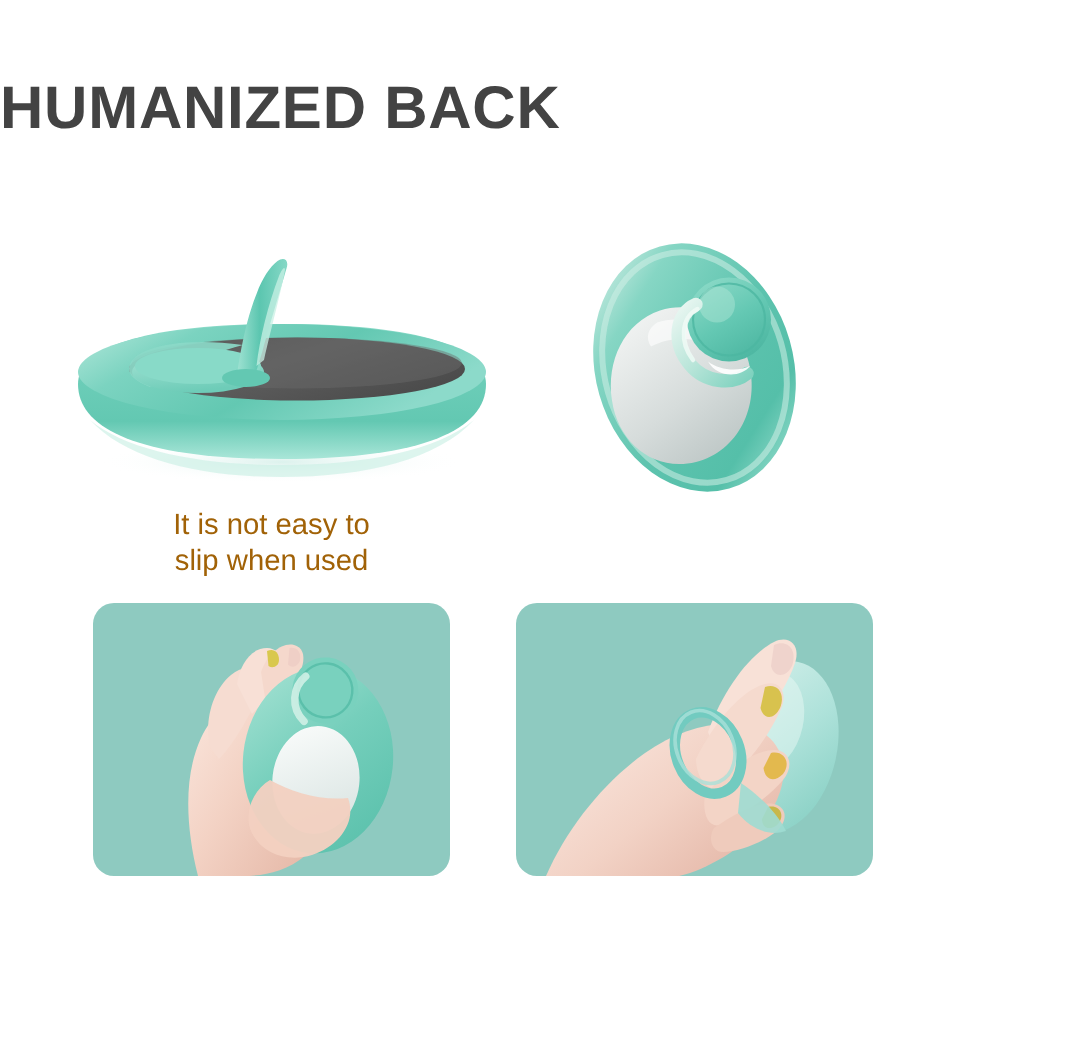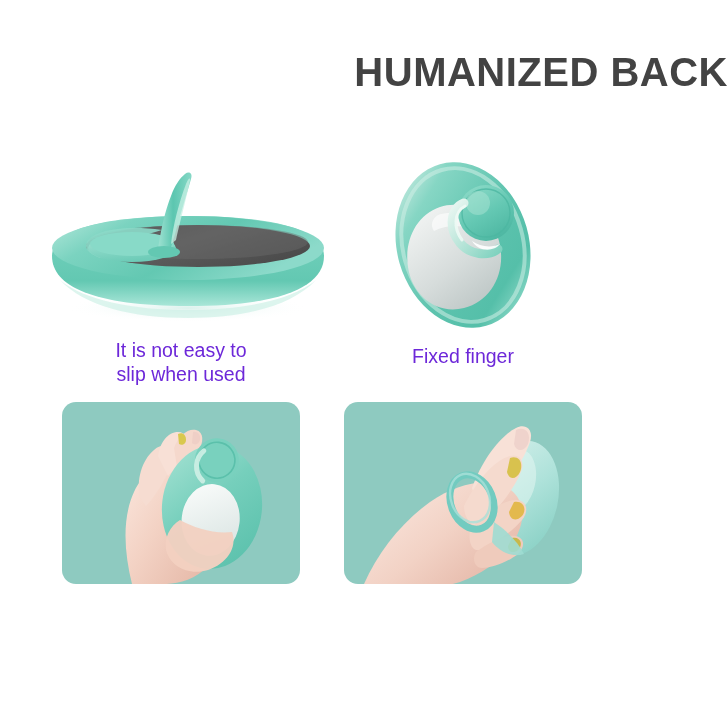--- a/index.html
+++ b/index.html
@@ -20,21 +20,21 @@
     height: 709px;
     background: #ffffff;
   }
 
   
   .title-block {
     position: absolute;
     left: 0;
     top: 52px;
     width: 728px;
-    text-align: right;
+    text-align: left;
   }
   .title-line {
     display: block;
     font-family: "Liberation Sans", sans-serif;
     font-weight: bold;
     font-size: 40px;
     line-height: 40px;
     letter-spacing: 0.5px;
     color: #434343;
     white-space: nowrap;
@@ -47,21 +47,21 @@
   }
   #render-left  { left: 40px;  top: 160px; width: 300px; height: 165px; }
   #render-right { left: 368px; top: 145px; width: 190px; height: 195px; }
 
   
   .caption {
     position: absolute;
     font-family: "Liberation Sans", sans-serif;
     font-size: 19.5px;
     line-height: 24px;
-    color: #6d28d9;
+    color: #a16207;
     text-align: center;
     white-space: pre-line;
   }
   #caption-left  { left: 62px;  top: 338px; width: 238px; }
   #caption-right { left: 344px; top: 344px; width: 238px; }
 
   
   .photo-panel {
     position: absolute;
     width: 238px;
@@ -197,21 +197,20 @@
                C82 64 80 84 92 98
                C102 110 120 112 130 104" fill="none" stroke="url(#rloop)" stroke-width="9" stroke-linecap="round"></path>
       <path d="M97 61 C86 67 85 83 94 95" fill="none" stroke="#F0FAF6" stroke-width="3" stroke-linecap="round" opacity="0.85"></path>
 
       <path d="M104 96 C112 102 124 103 132 99 C126 107 110 107 104 96 Z" fill="#FFFFFF" opacity="0.9"></path>
     </svg>
   </div>
 
   <div class="caption" id="caption-left">It is not easy to
 slip when used</div>
-  <div class="caption" id="caption-right">Fixed finger</div>
 
   <div class="photo-panel" id="photo-left">
     <svg viewBox="0 0 238 182" xmlns="http://www.w3.org/2000/svg">
       <defs>
         <linearGradient id="pskin1" x1="0" y1="0" x2="1" y2="0.7">
           <stop offset="0" stop-color="#FBE7DE"></stop>
           <stop offset="0.45" stop-color="#F3D2C4"></stop>
           <stop offset="1" stop-color="#E4B6A5"></stop>
         </linearGradient>
         <linearGradient id="pdev1" x1="0.1" y1="0" x2="0.9" y2="1">

